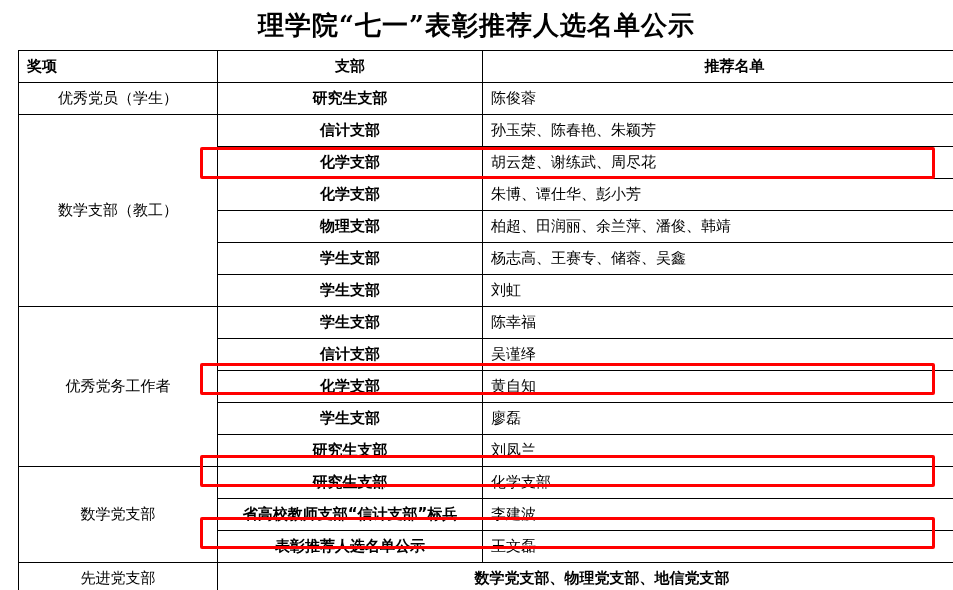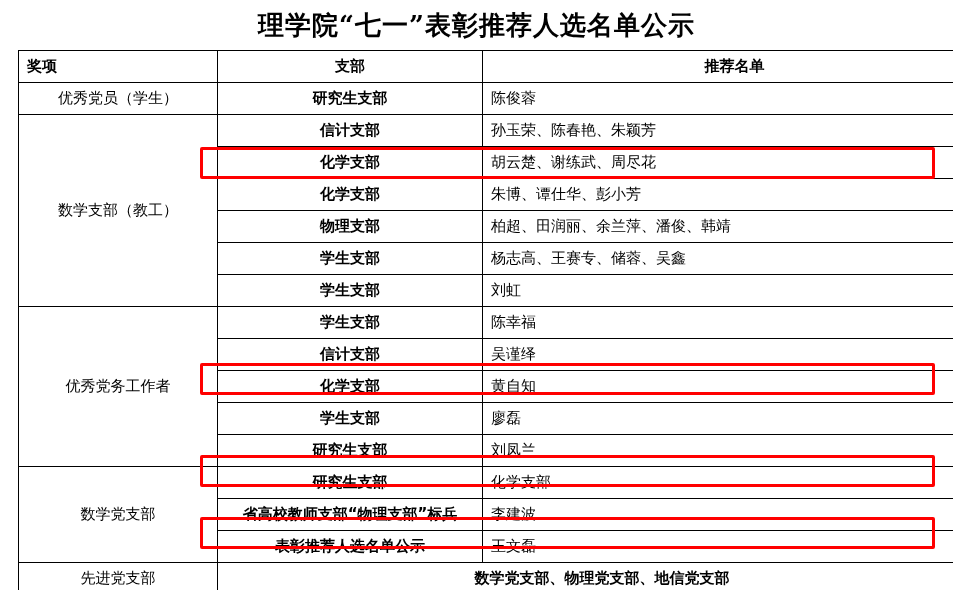--- a/index.html
+++ b/index.html
@@ -143,21 +143,21 @@
         <td class="col-branch">研究生支部</td>
         <td class="col-names">刘凤兰</td>
       </tr>
 
       <tr>
         <td class="col-award" rowspan="3">数学党支部</td>
         <td class="col-branch">研究生支部</td>
         <td class="col-names">化学支部</td>
       </tr>
       <tr>
-        <td class="col-branch">省高校教师支部“物理支部”标兵</td>
+        <td class="col-branch">省高校教师支部“信计支部”标兵</td>
         <td class="col-names">李建波</td>
       </tr>
       <tr>
         <td class="col-branch">表彰推荐人选名单公示</td>
         <td class="col-names">王文磊</td>
       </tr>
 
       <tr>
         <td class="col-award">先进党支部</td>
         <td class="col-branch" colspan="2">数学党支部、物理党支部、地信党支部</td>

